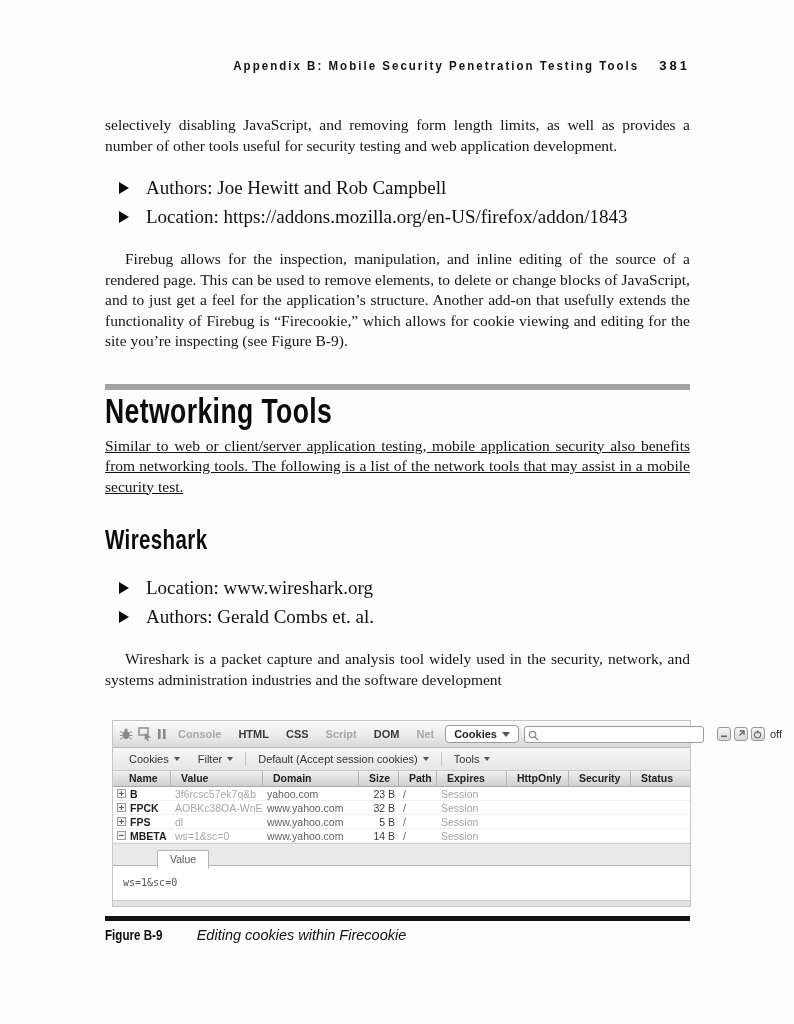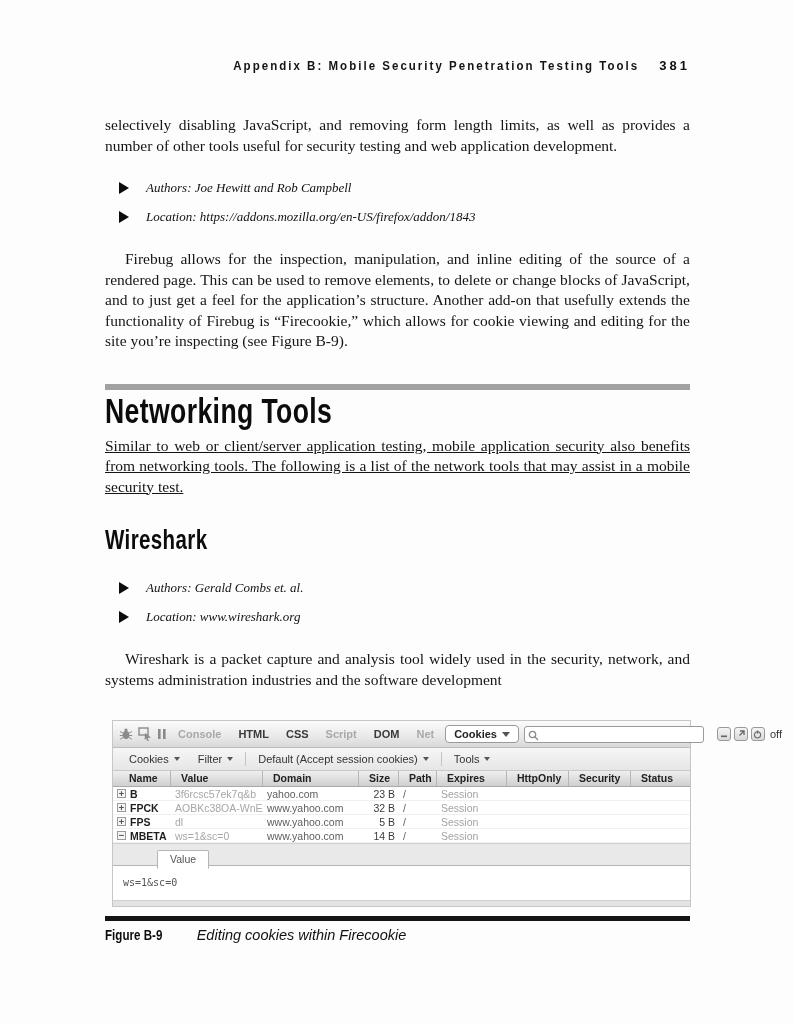--- a/index.html
+++ b/index.html
@@ -30,21 +30,21 @@
     transform:scaleX(.76); transform-origin:0 60%; color:#0c0c0c;
   }
   .h2-row { margin-top:30px; }
   .h2-row .condensed { font-size:27px; letter-spacing:.5px; }
   .h1-row { margin-top:1px; }
   .h1-row .condensed { font-size:35px; letter-spacing:.5px; }
   .rule-gray { margin-top:32px; height:6px; background:#a2a2a2; }
 
   
   .bullets { margin-top:22px; list-style:none; }
-  .bullets li { display:flex; align-items:baseline; margin-bottom:9px; font-size:13px; line-height:20px;font-style:italic; }
+  .bullets li { display:flex; align-items:baseline; margin-bottom:9px; font-size:19px; line-height:20px; }
   .tri { width:0; height:0; border-top:6px solid transparent; border-bottom:6px solid transparent;
          border-left:10px solid #0c0c0c; margin:0 0 0 14px; align-self:center; flex:0 0 auto; }
   .bullets .btxt { margin-left:17px; }
   .after-h { margin-top:22px; }
   .net-p { margin-top:5px;text-decoration:underline; }
 
   
   .shot {
     width:579px; margin:30px 0 0 7px; background:#fff; border:1px solid #c6c6c6;
     font-family:"Liberation Sans",sans-serif; color:#333;
@@ -147,25 +147,25 @@
   <p class="body-p after-h indent1">Firebug allows for the inspection, manipulation, and inline editing of the source of a rendered page. This can be used to remove elements, to delete or change blocks of JavaScript, and to just get a feel for the application’s structure. Another add-on that usefully extends the functionality of Firebug is “Firecookie,” which allows for cookie viewing and editing for the site you’re inspecting (see Figure B-9).</p>
 
   <div class="rule-gray"></div>
   <div class="h1-row"><span class="condensed">Networking Tools</span></div>
   <p class="body-p net-p">Similar to web or client/server application testing, mobile application security also benefits from networking tools. The following is a list of the network tools that may assist in a mobile security test.</p>
 
   <div class="h2-row" style="margin-top:28px;"><span class="condensed">Wireshark</span></div>
   <ul class="bullets">
     <li>
       <span class="tri"></span>
-      <span class="btxt">Authors: Gerald Combs et. al.</span>
+      <span class="btxt">Location: www.wireshark.org</span>
     </li>
     <li>
       <span class="tri"></span>
-      <span class="btxt">Location: www.wireshark.org</span>
+      <span class="btxt">Authors: Gerald Combs et. al.</span>
     </li>
   </ul>
   <p class="body-p after-h indent1">Wireshark is a packet capture and analysis tool widely used in the security, network, and systems administration industries and the software development</p>
 
   <div class="shot">
 
     <div class="fb-toolbar">
       <span class="fb-icon">
         <svg width="14" height="14" viewBox="0 0 14 14">
             <ellipse cx="7" cy="8" rx="3.4" ry="4" fill="#8a8a8a"></ellipse>

